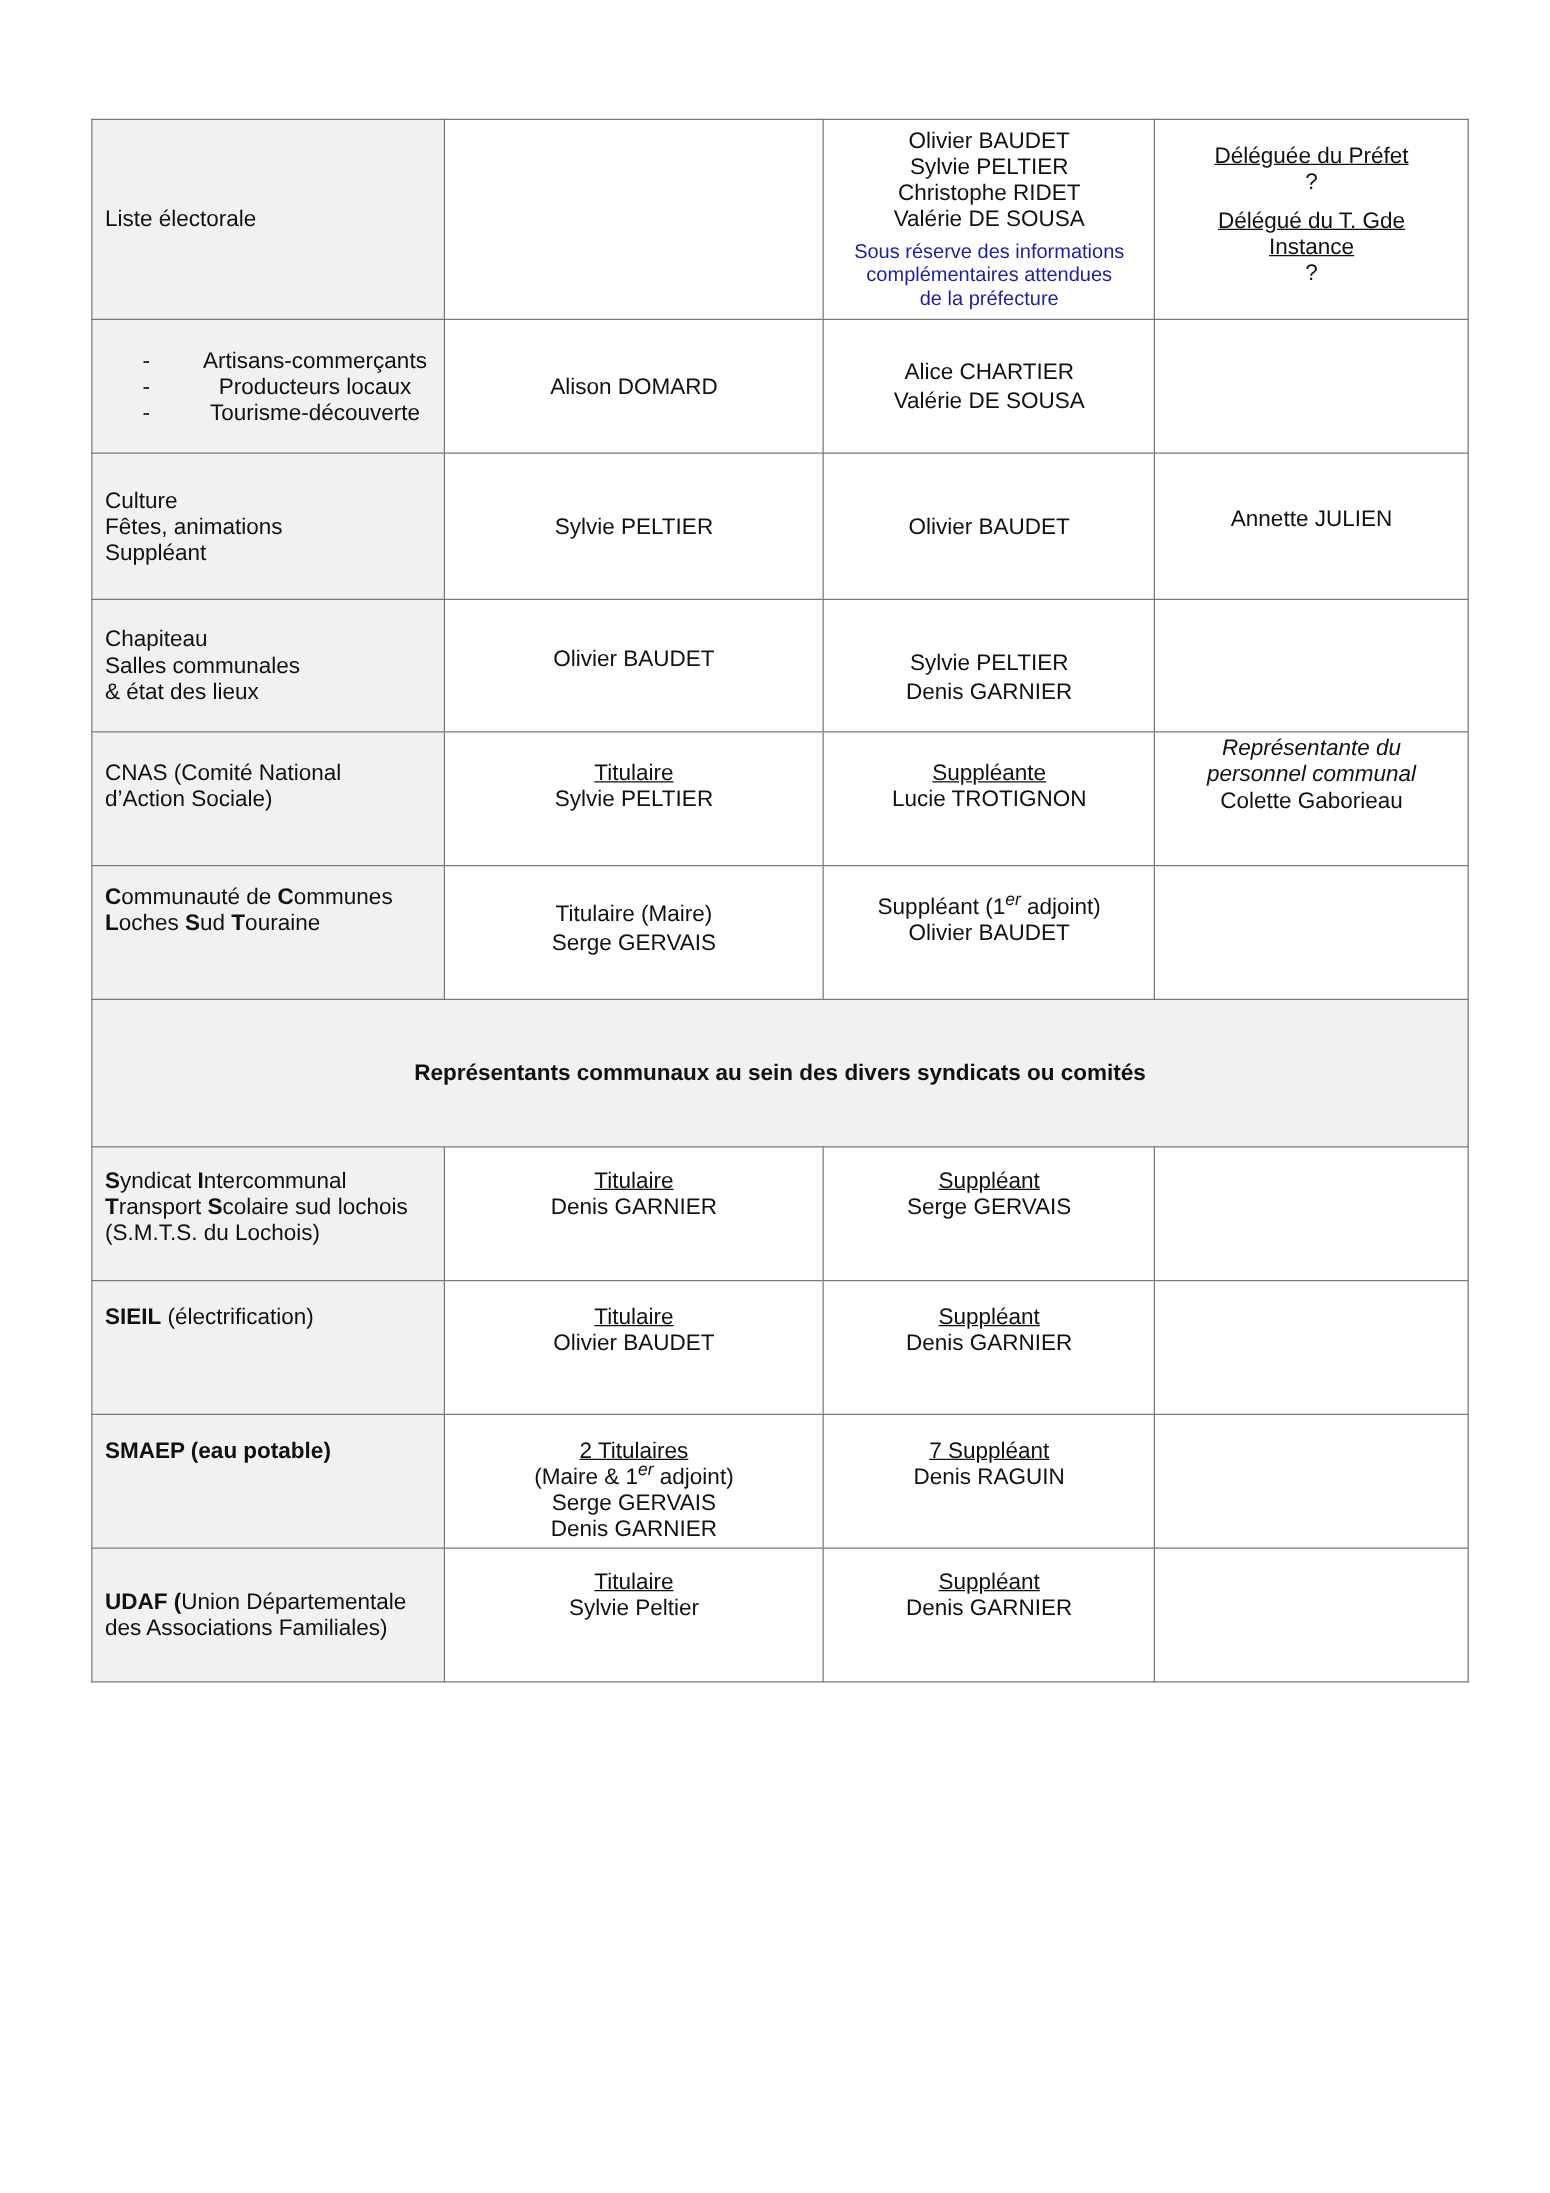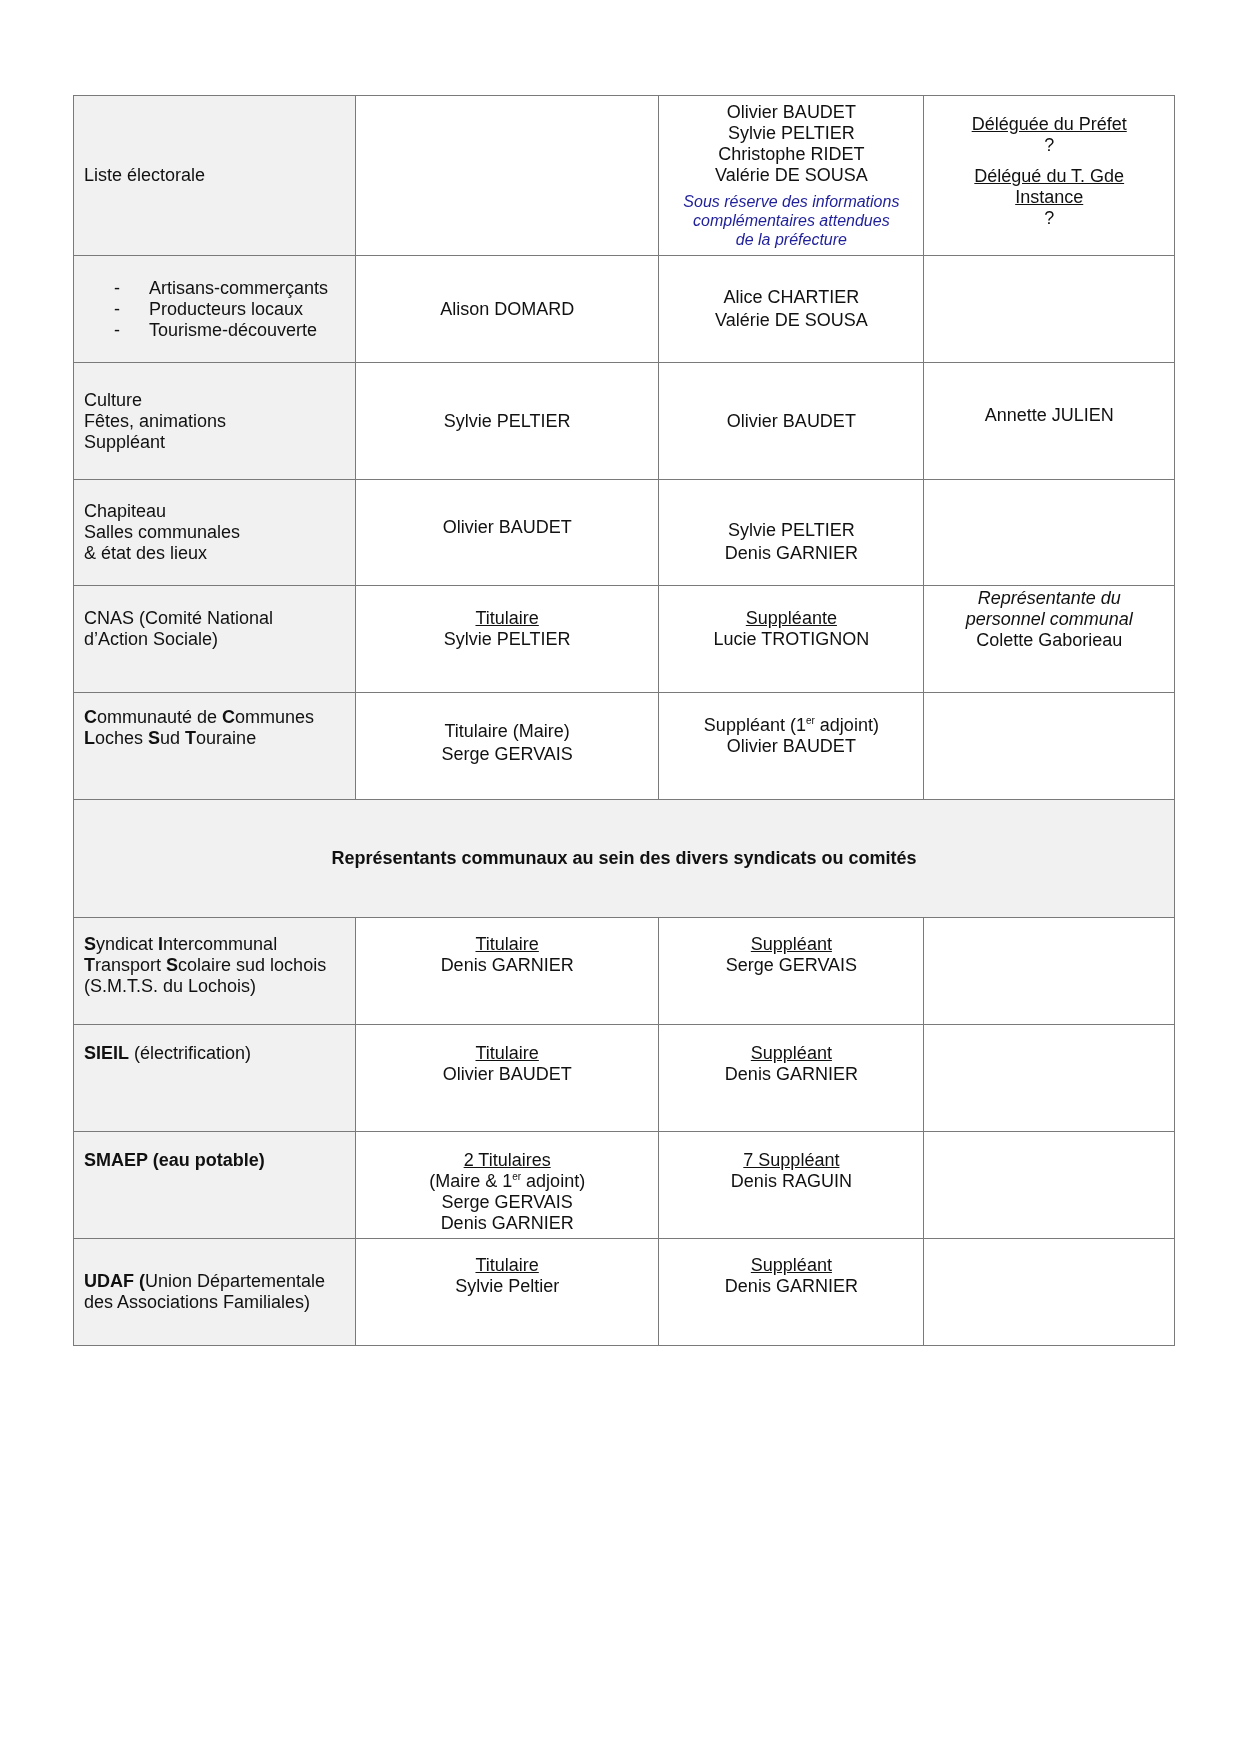--- a/index.html
+++ b/index.html
@@ -5,28 +5,28 @@
   html, body { margin:0; padding:0; background:#ffffff; }
   body { width:1240px; height:1754px; position:relative; font-family:"Liberation Sans", sans-serif; color:#111; }
   .page { position:absolute; left:73px; top:95px; width:1102px; }
   table { border-collapse:collapse; width:1102px; table-layout:fixed; }
   td { border:1.5px solid #7a7a7a; font-size:18px; line-height:21px; vertical-align:middle; padding:0 10px; }
   td.label { background:#f1f1f1; text-align:left; }
   td.c { text-align:center; background:#fff; }
   td.top { vertical-align:top; }
   .u { text-decoration:underline; }
   .i { font-style:italic; }
-  .note { color:#1f1f9a; font-style:italic; font-size:16px; line-height:19px; margin-top:6px; }
+  .note { color:#1f1f9a; font-size:16px; line-height:19px; margin-top:6px; }
   .gap { height:10px; }
   .section { background:#f1f1f1; text-align:center; font-weight:bold; font-size:18px; }
-  ul.dash { list-style:none; margin:0; padding:0 0 0 40px; }
+  ul.dash { list-style:none; margin:0; padding:0 0 0 40px;text-align:center; }
   ul.dash li { position:relative; padding-left:35px; }
   ul.dash li::before { content:"-"; position:absolute; left:0; }
   .line { display:block; }
-  sup { font-size:10px; line-height:0; }
+  sup { font-size:14px; line-height:0;font-style:italic; }
 </style>
 </head>
 <body>
 
 <div class="page">
 <table>
   <colgroup>
     <col style="width:251px">
         <col style="width:270px">
         <col style="width:236px">

